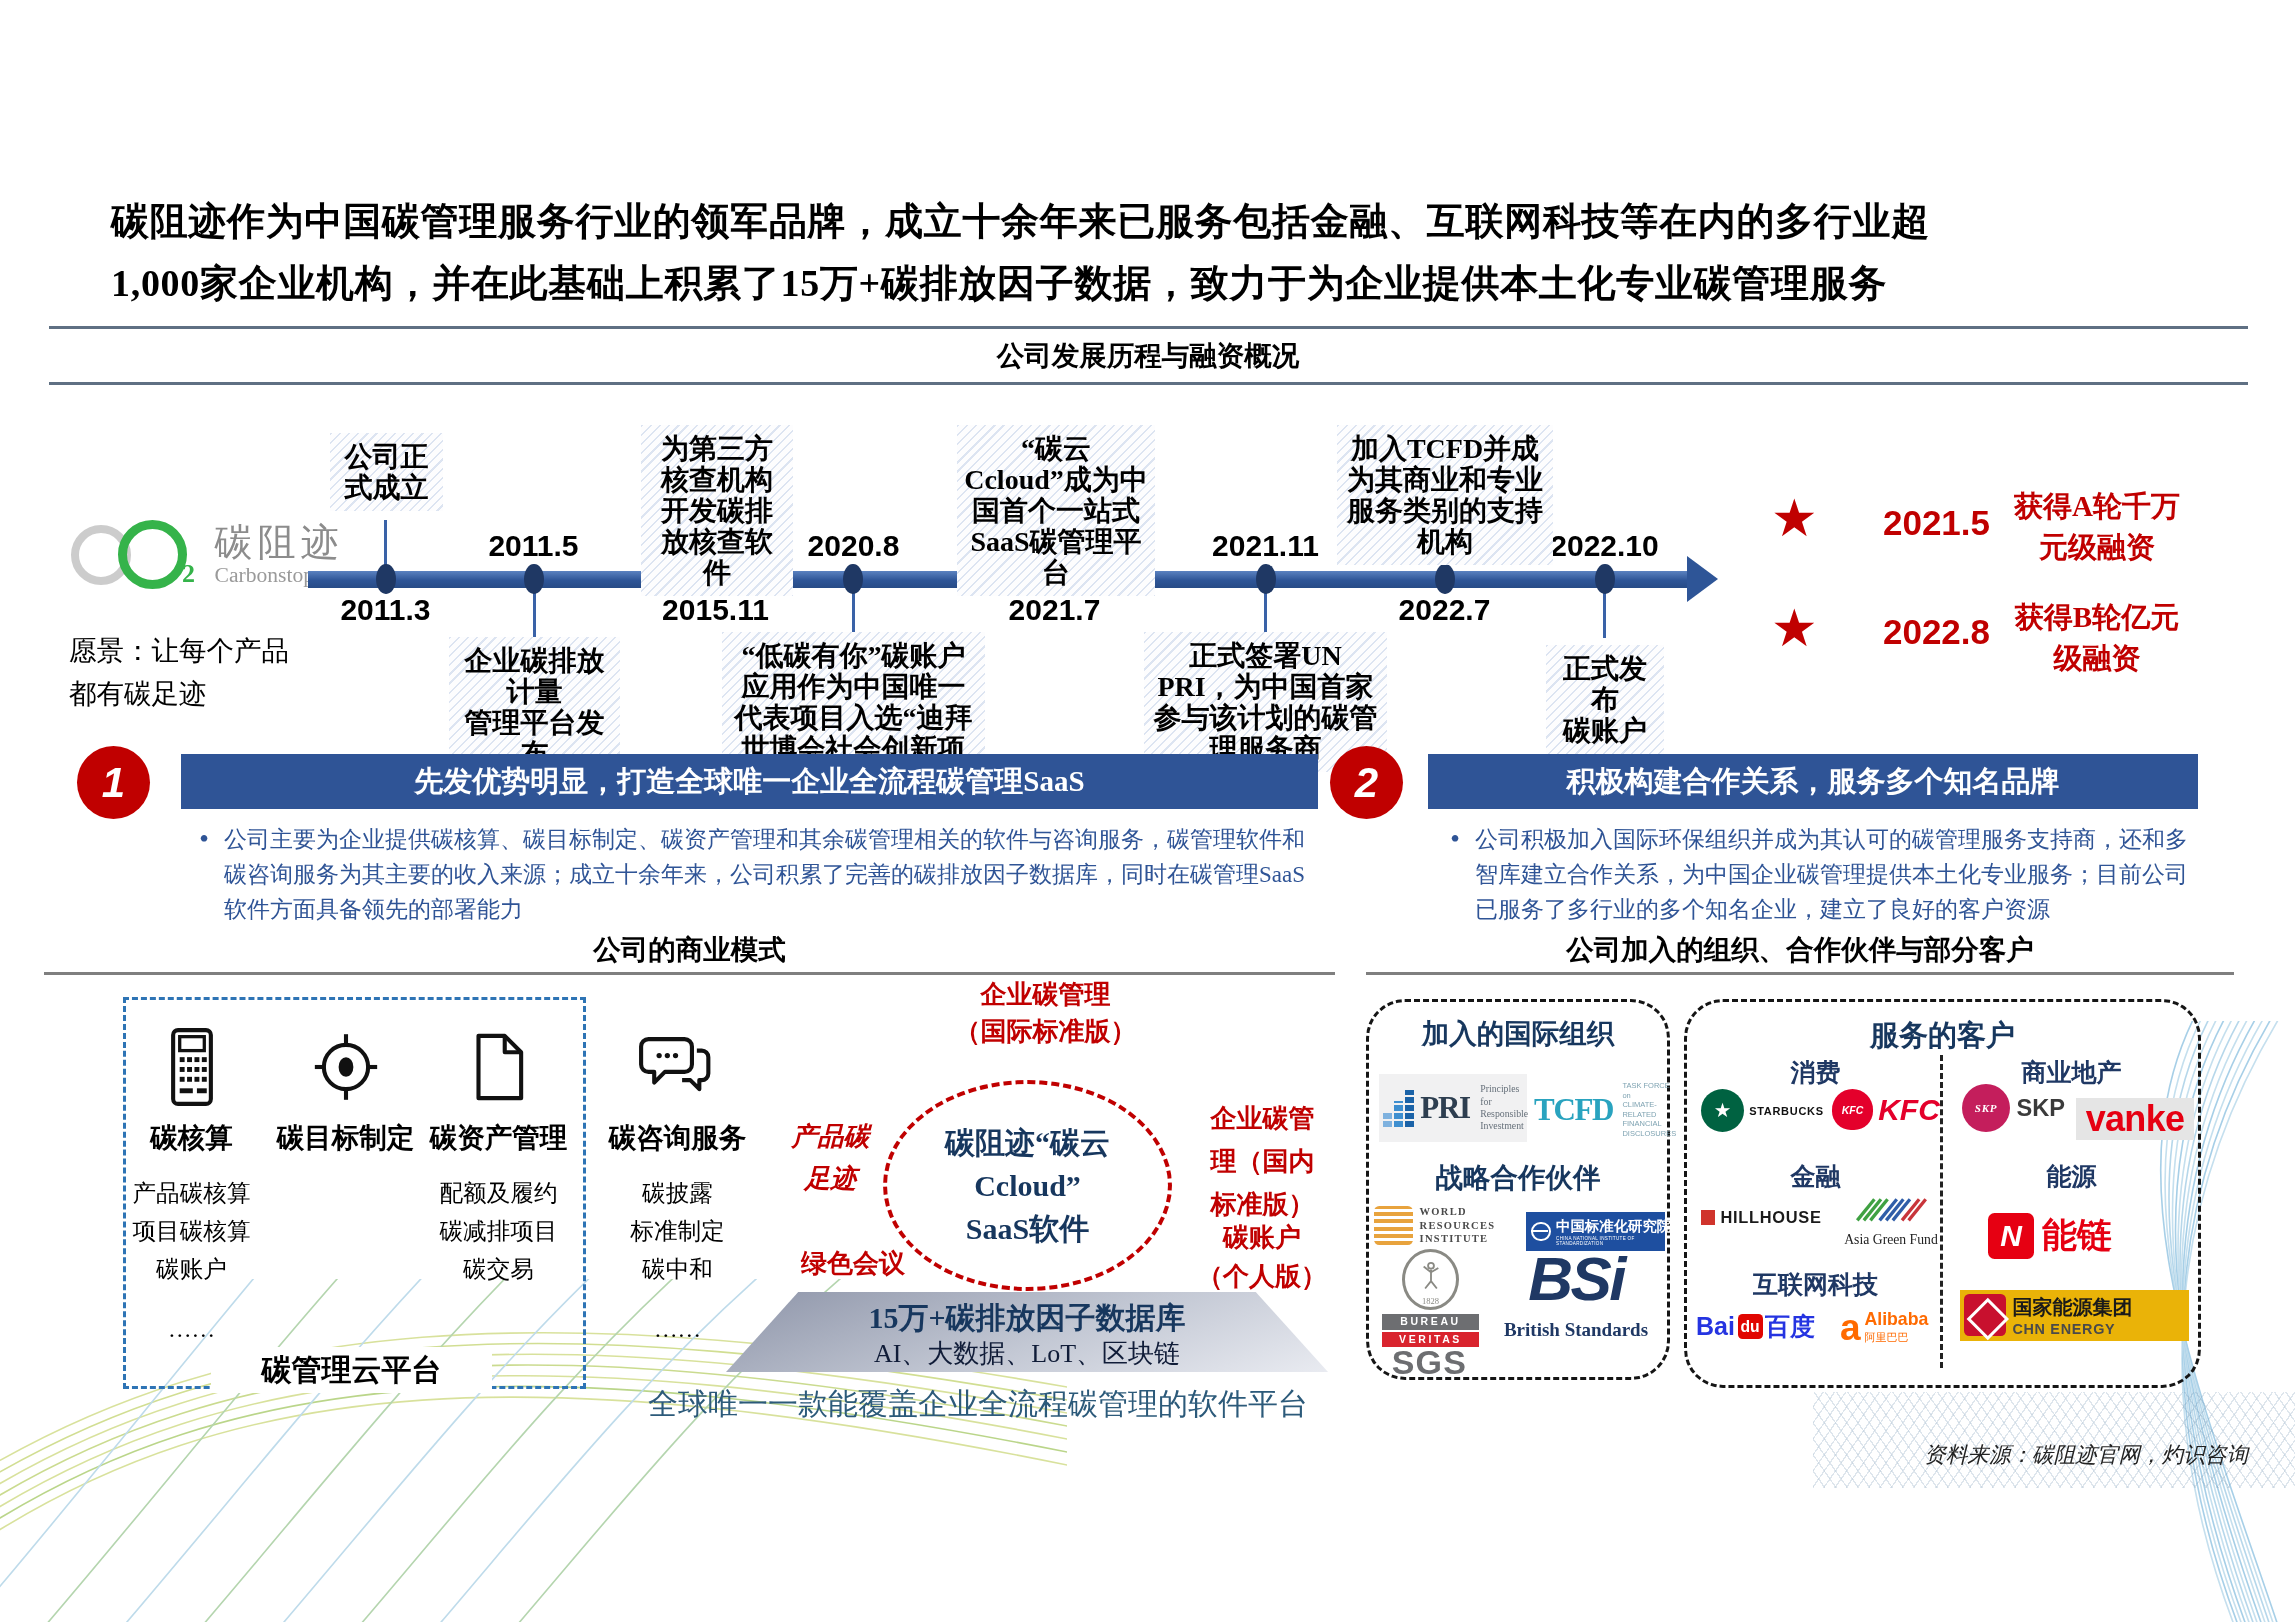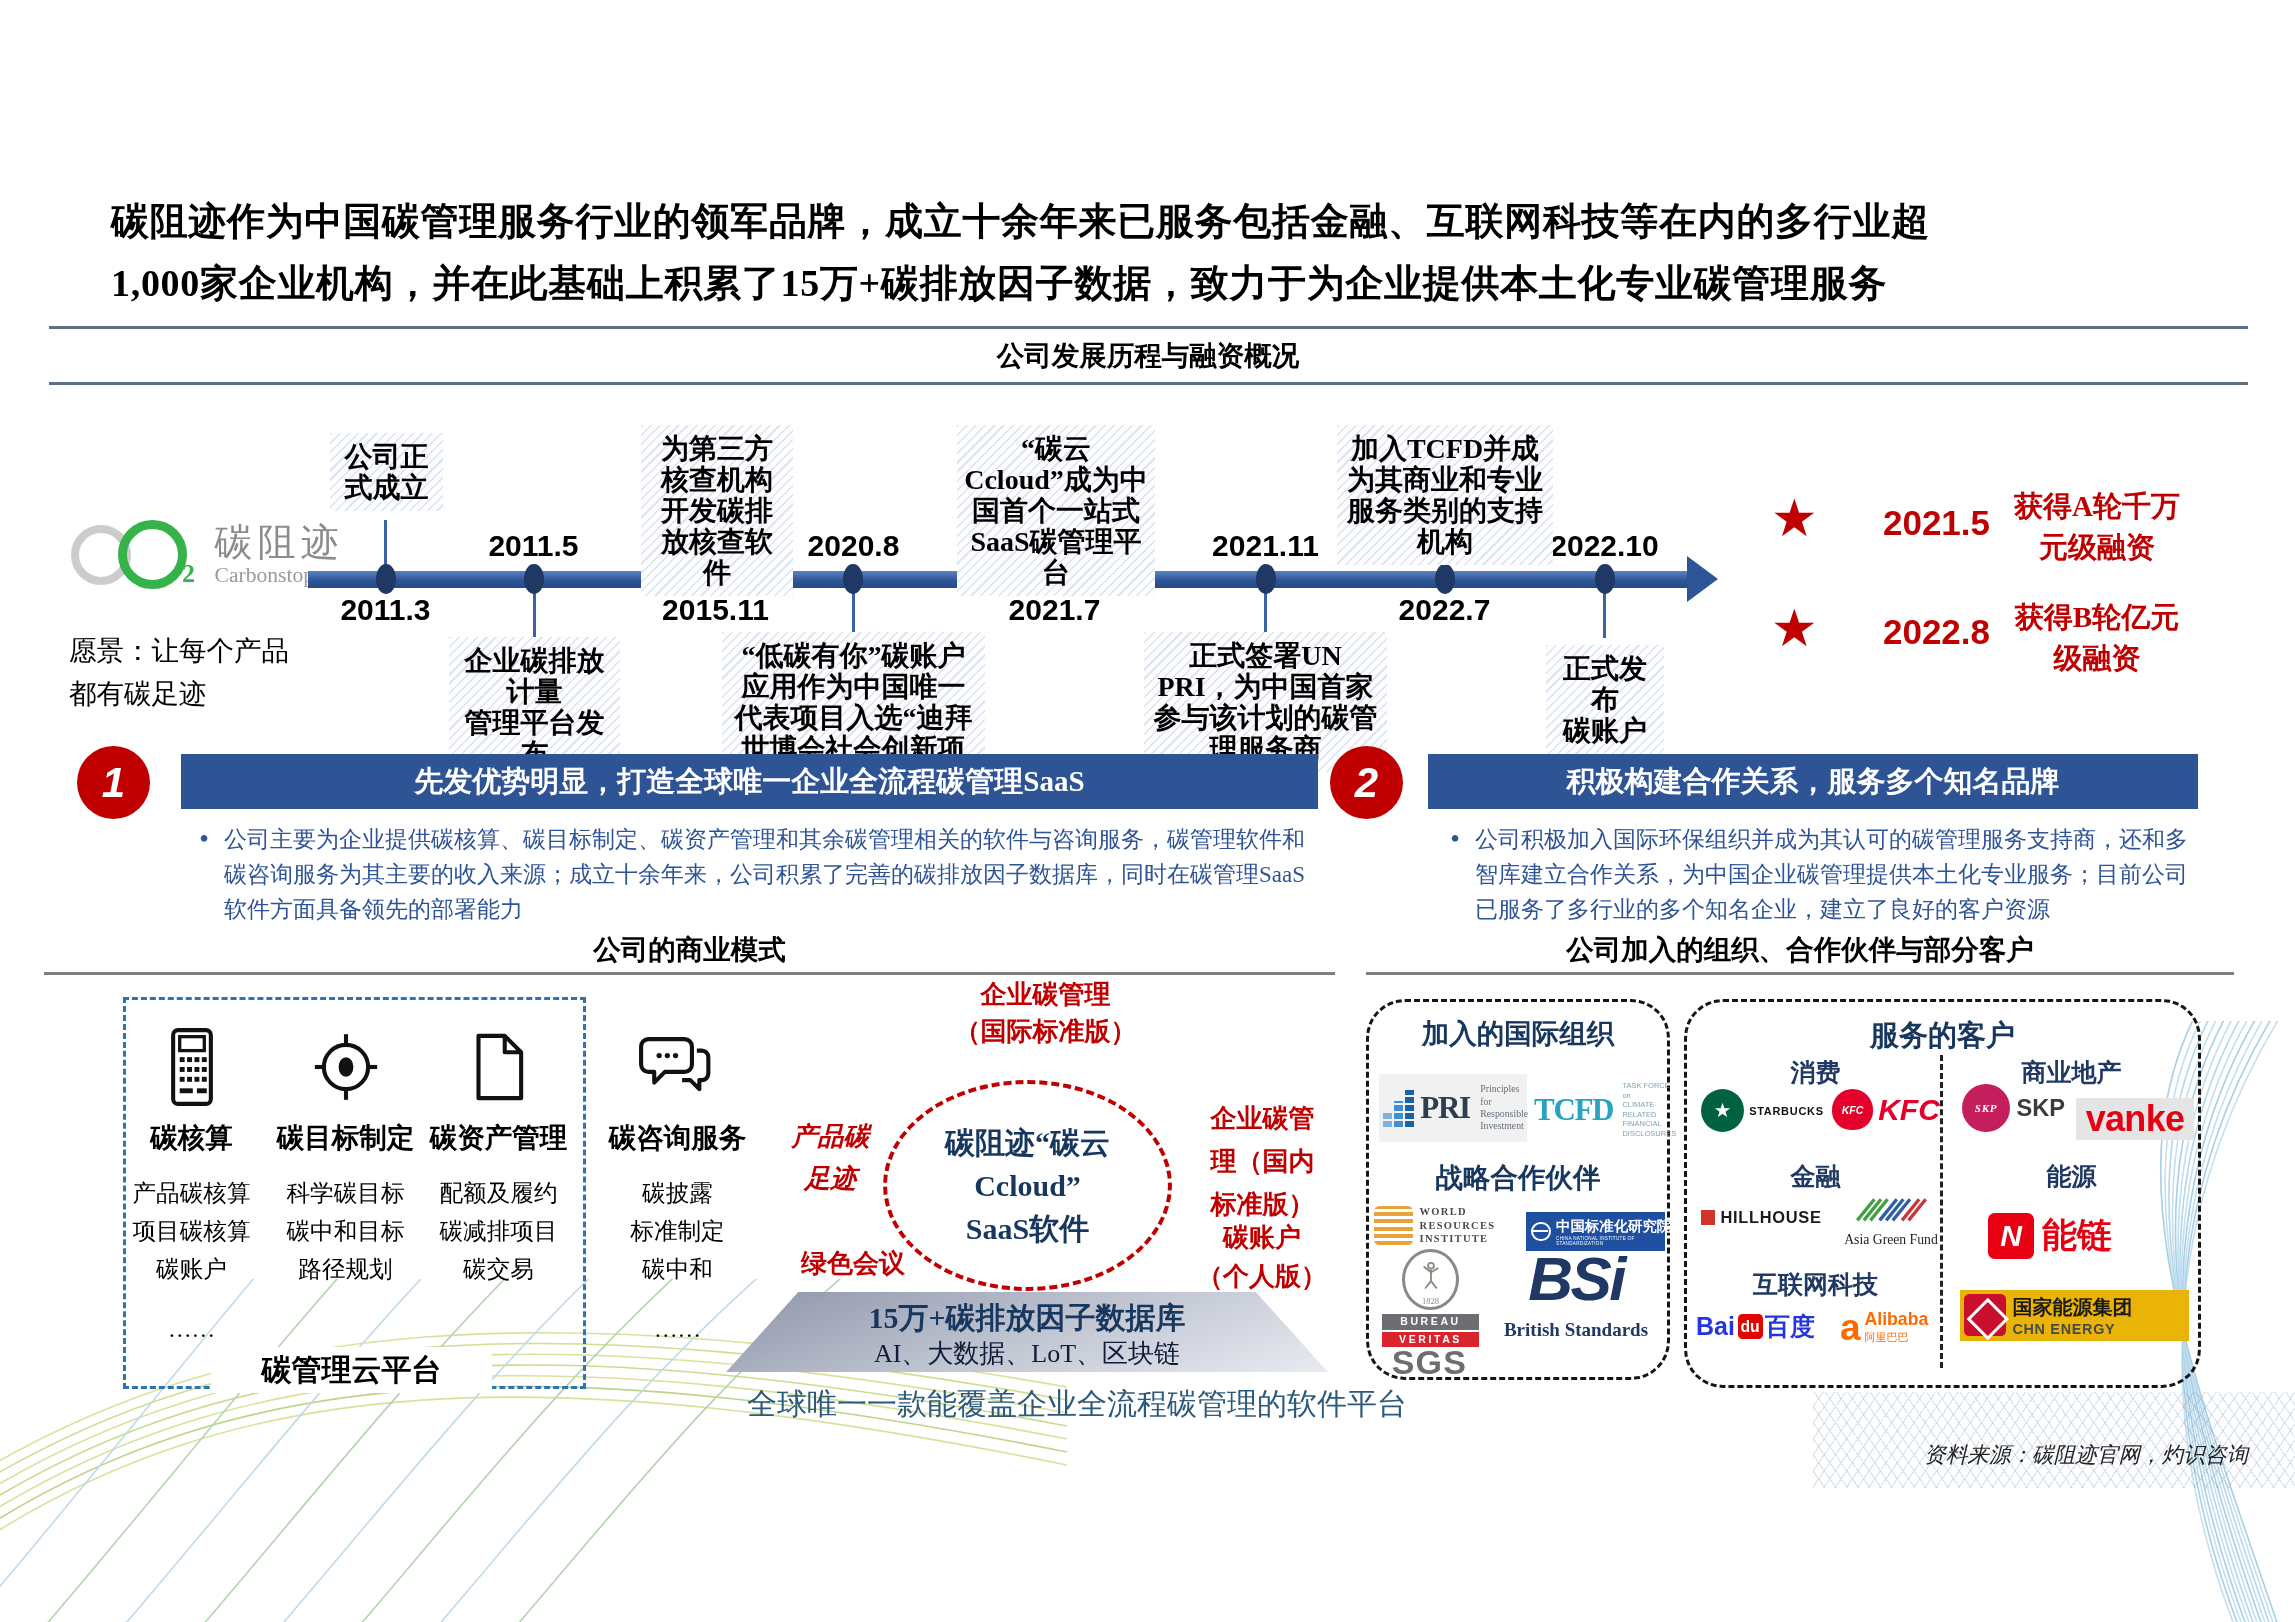--- a/index.html
+++ b/index.html
@@ -95,21 +95,21 @@
   .satT{left:895px;top:976px;width:301px;line-height:37px;}
   .satL{left:762px;top:1116px;width:137px;line-height:42px;font-style:italic;}
   .satR{left:1187px;top:1097px;width:151px;line-height:43px;}
   .satBL{left:776px;top:1245px;width:154px;}
   .satBR{left:1177px;top:1218px;width:170px;line-height:39px;}
   .trap{left:726px;top:1292px;width:602px;height:80px;
         clip-path:polygon(12% 0,88% 0,100% 100%,0 100%);
         background:linear-gradient(160deg,#8e95a9 0%,#c3c8d4 55%,#e9ebf1 100%);}
   .trapl1{left:726px;top:1298px;width:602px;font-size:30px;font-weight:700;color:#17375e;text-align:center;}
   .trapl2{left:726px;top:1336px;width:602px;font-size:26px;color:#101c38;text-align:center;}
-  .caption{left:648px;top:1384px;width:759px;font-size:30px;color:#2c5a7a;text-align:right;}
+  .caption{left:648px;top:1384px;width:759px;font-size:30px;color:#2c5a7a;text-align:left;}
 
   
   .obox{border:3.9px dashed #151515;border-radius:39px;box-sizing:border-box;}
   .oboxA{left:1366px;top:999px;width:304px;height:381px;}
   .oboxB{left:1684px;top:999px;width:517px;height:389px;}
   .ohead{font-size:27.5px;font-weight:700;color:#17375e;text-align:center;}
   .grp{font-size:25px;font-weight:700;color:#1f3864;text-align:center;width:229px;}
   .vdash{left:1940px;top:1055px;height:313px;border-left:3.3px dashed #222;}
 
   
@@ -363,25 +363,20 @@
             <circle cx="50" cy="50" r="27"></circle>
             <line x1="50" y1="10" x2="50" y2="25"></line>
             <line x1="50" y1="75" x2="50" y2="90"></line>
             <line x1="12" y1="50" x2="25" y2="50"></line>
             <line x1="75" y1="50" x2="88" y2="50"></line>
           </g>
           <ellipse cx="50" cy="50" rx="9" ry="12" fill="#111"></ellipse>
         </svg>
     </div>
     <div class="bmtitle">碳目标制定</div>
-    <div class="bmitems">
-      <div class="bmitem">科学碳目标</div>
-      <div class="bmitem">碳中和目标</div>
-      <div class="bmitem">路径规划</div>
-    </div>
   </div>
 
   <div class="abs bmcol mc2">
     <div class="bmicon">
       <svg viewBox="0 0 100 100">
           <g fill="none" stroke="#111" stroke-width="5" stroke-linejoin="round">
             <path d="M25 12 h32 l20 20 v56 h-52 z"></path>
             <path d="M57 12 v20 h20"></path>
           </g>
         </svg>

